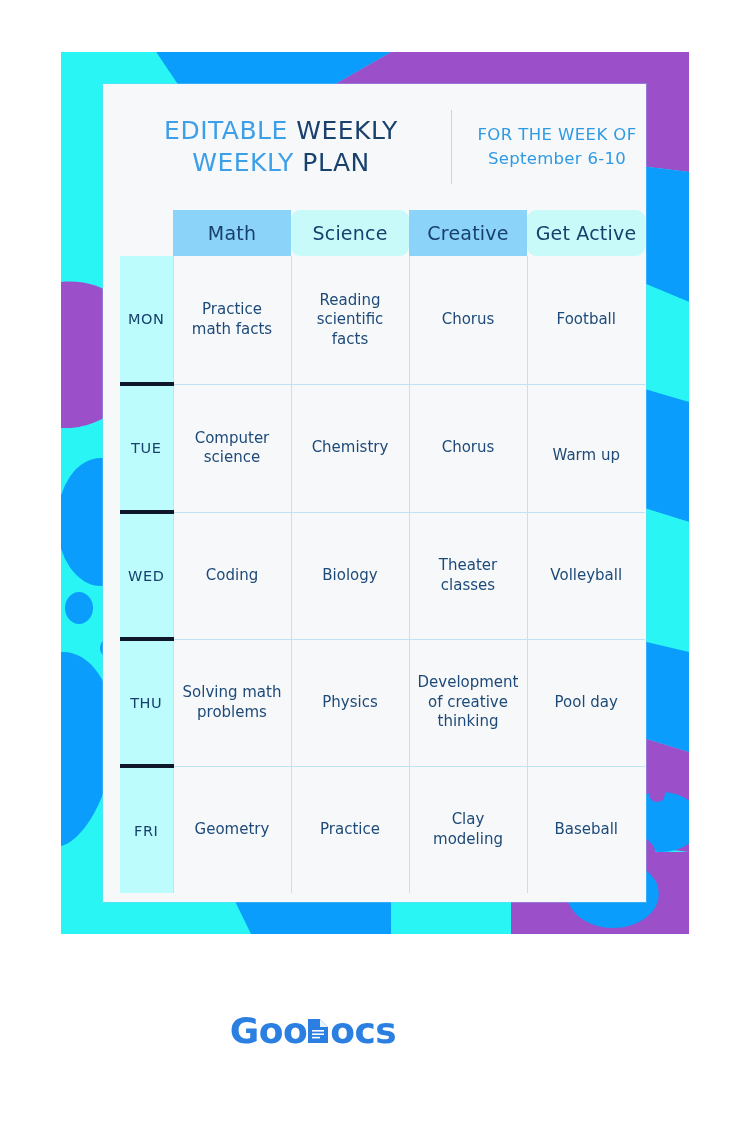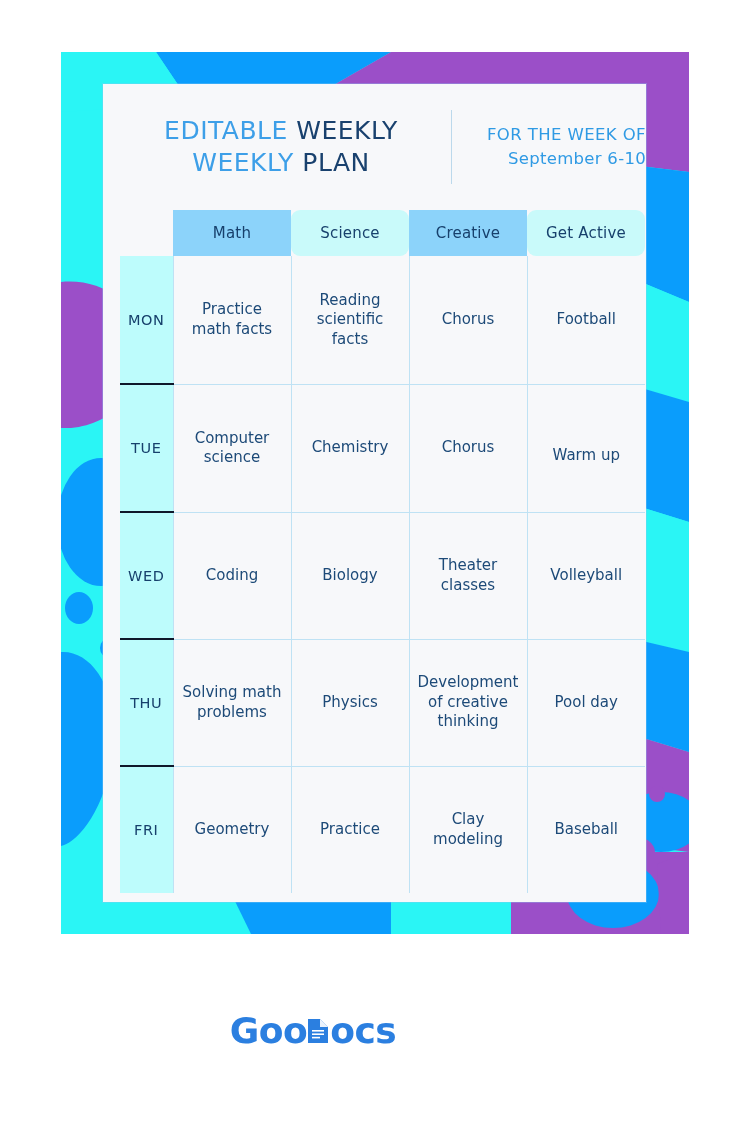--- a/index.html
+++ b/index.html
@@ -66,21 +66,21 @@
 
   .title-divider {
     width: 1px;
     height: 74px;
     background: #bcd9ec;
     margin: 0 16px 0 0;
   }
 
   .week-block {
     flex: 1;
-    text-align: right;
+    text-align: center;
     line-height: 1.45;
   }
   .week-label {
     font-size: 16.5px;
     color: #2f9ae4;
     letter-spacing: 0.4px;
     white-space: nowrap;
   }
   .week-value {
     font-size: 16.5px;
@@ -102,34 +102,34 @@
   .plan-table th, .plan-table td {
     text-align: center;
     vertical-align: middle;
     font-weight: 400;
   }
 
   
   .hdr-corner { background: transparent; border: none; height: 46px; }
   .hdr-cell {
     height: 46px;
-    font-size: 15px;
+    font-size: 19px;
     color: #17406c;
     letter-spacing: 0.2px;
   }
   .hdr-a { background: #8cd3fa; }
   .hdr-b { background: #c9fafa; border-radius: 9px; }
 
   
   .day-cell {
     background: #bdfcfc;
     font-size: 14.5px;
     color: #17406c;
     letter-spacing: 0.6px;
-    border-top: 2px solid #0f172a;
+    border-top: 4px solid #0f172a;
   }
   tbody tr:first-child .day-cell { border-top: none; }
 
   
   .body-cell {
     background: #f7f8fa;
     font-size: 15px;
     color: #1d4a78;
     line-height: 1.30;
     padding: 6px 7px;

